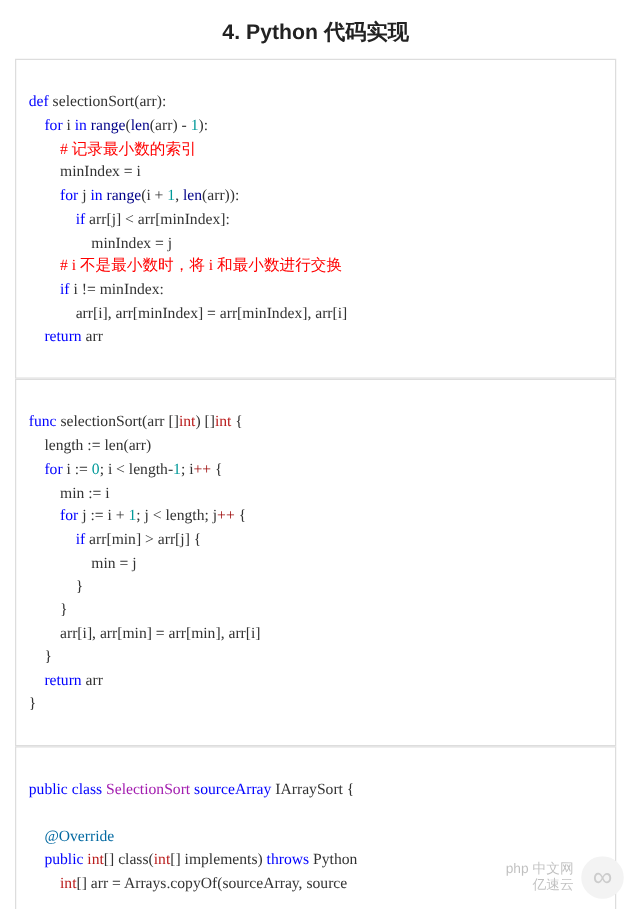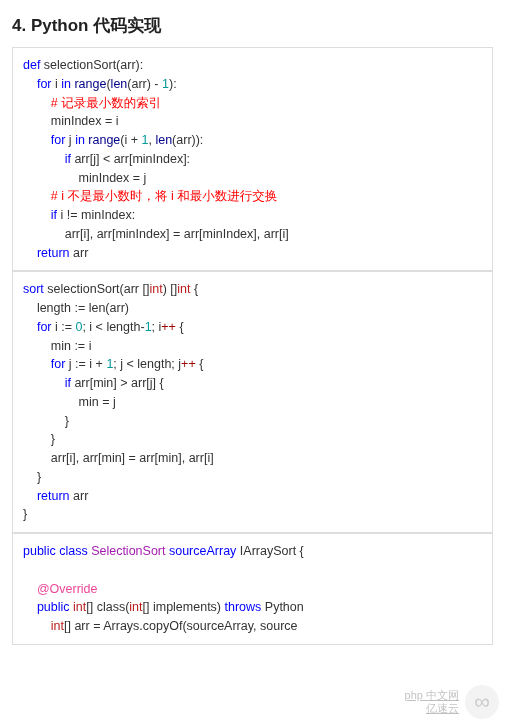--- a/index.html
+++ b/index.html
@@ -9,40 +9,41 @@
     width: 505px;
     color: #222;
     font-size: 13px;
   }
   .container { padding: 0 12px 12px 12px; }
   h3 {
     font-size: 17px;
     font-weight: bold;
     margin: 14px 0 10px 0;
     color: #222;
+    text-align: center;
   }
   .code-block {
     background: #ffffff;
     border: 1px solid #ddd;
-    padding: 8px 10px;
-    font-family: Liberation Sans, sans-serif;
+    padding: 24px 10px;
+    font-family: Liberation Serif, serif;
     font-size: 12.5px;
     line-height: 1.5;
     white-space: pre;
     overflow: hidden;
     color: #333;
   }
   .kw { color: #0000ff; }
   .cm { color: #ff0000; }
   .fn { color: #990000; }
   .num { color: #009999; }
   .builtin { color: #000088; }
   .type { color: #b91c1c; }
   .cls { color: #a21caf; font-weight: normal; }
-  .ann { color: #ec4899; }
+  .ann { color: #0369a1; }
 
   .watermark {
     position: fixed;
     right: 6px;
     bottom: 8px;
     display: flex;
     align-items: center;
     gap: 6px;
     pointer-events: none;
   }
@@ -58,42 +59,41 @@
     content: "∞";
     font-size: 22px;
     color: #ccc;
   }
   .wm-text {
     font-size: 11px;
     color: rgba(0,0,0,0.25);
     font-weight: 500;
     text-align: right;
     line-height: 1.2;
-    text-decoration: underline;
   }
 </style>
 </head>
 <body>
 
 <div class="container">
 
   <h3>4. Python 代码实现</h3>
   <div class="code-block"><span class="kw">def</span><span> selectionSort(arr):</span>
     <span class="kw">for</span><span> i </span><span class="kw">in</span><span> </span><span class="builtin">range</span><span>(</span><span class="builtin">len</span><span>(arr) - </span><span class="num">1</span><span>):</span>
         <span class="cm"># 记录最小数的索引</span>
         <span>minIndex = i</span>
         <span class="kw">for</span><span> j </span><span class="kw">in</span><span> </span><span class="builtin">range</span><span>(i + </span><span class="num">1</span><span>, </span><span class="builtin">len</span><span>(arr)):</span>
             <span class="kw">if</span><span> arr[j] &lt; arr[minIndex]:</span>
                 <span>minIndex = j</span>
         <span class="cm"># i 不是最小数时，将 i 和最小数进行交换</span>
         <span class="kw">if</span><span> i != minIndex:</span>
             <span>arr[i], arr[minIndex] = arr[minIndex], arr[i]</span>
     <span class="kw">return</span><span> arr</span></div>
 
-  <div class="code-block"><span class="kw">sort</span><span> selectionSort(arr []</span><span class="type">int</span><span>) []</span><span class="type">int</span><span> {</span>
+  <div class="code-block"><span class="kw">func</span><span> selectionSort(arr []</span><span class="type">int</span><span>) []</span><span class="type">int</span><span> {</span>
 <span>    length := len(arr)</span>
     <span class="kw">for</span><span> i := </span><span class="num">0</span><span>; i &lt; length-</span><span class="num">1</span><span>; i</span><span class="fn">++</span><span> {</span>
 <span>        min := i</span>
         <span class="kw">for</span><span> j := i + </span><span class="num">1</span><span>; j &lt; length; j</span><span class="fn">++</span><span> {</span>
             <span class="kw">if</span><span> arr[min] &gt; arr[j] {</span>
 <span>                min = j</span>
 <span>            }</span>
 <span>        }</span>
 <span>        arr[i], arr[min] = arr[min], arr[i]</span>
 <span>    }</span>

